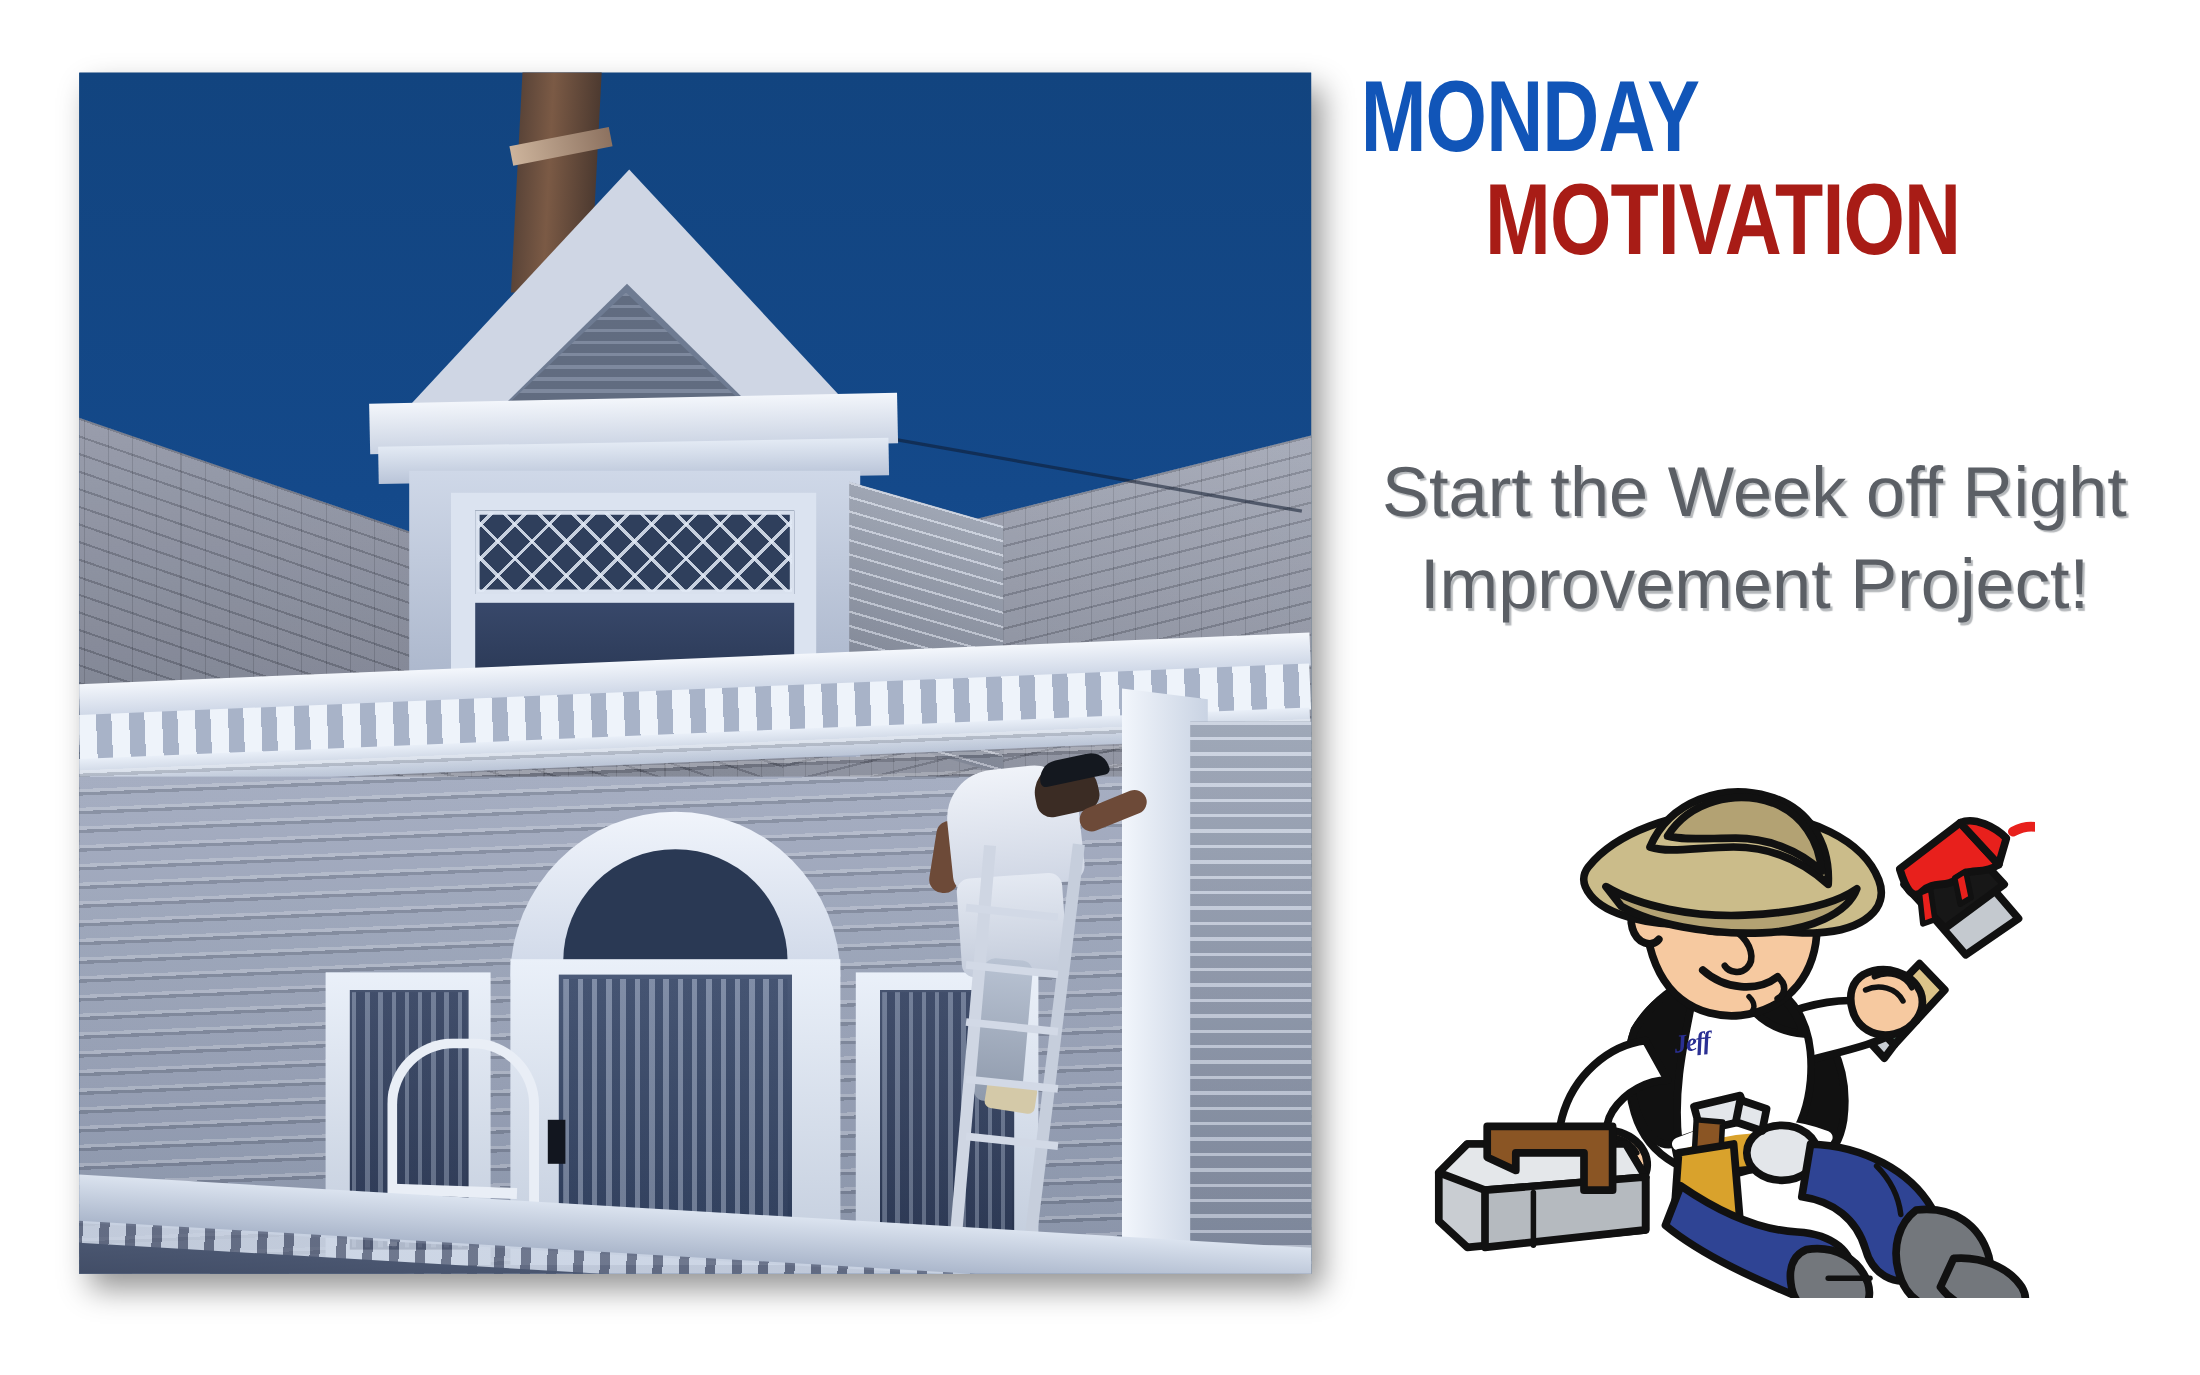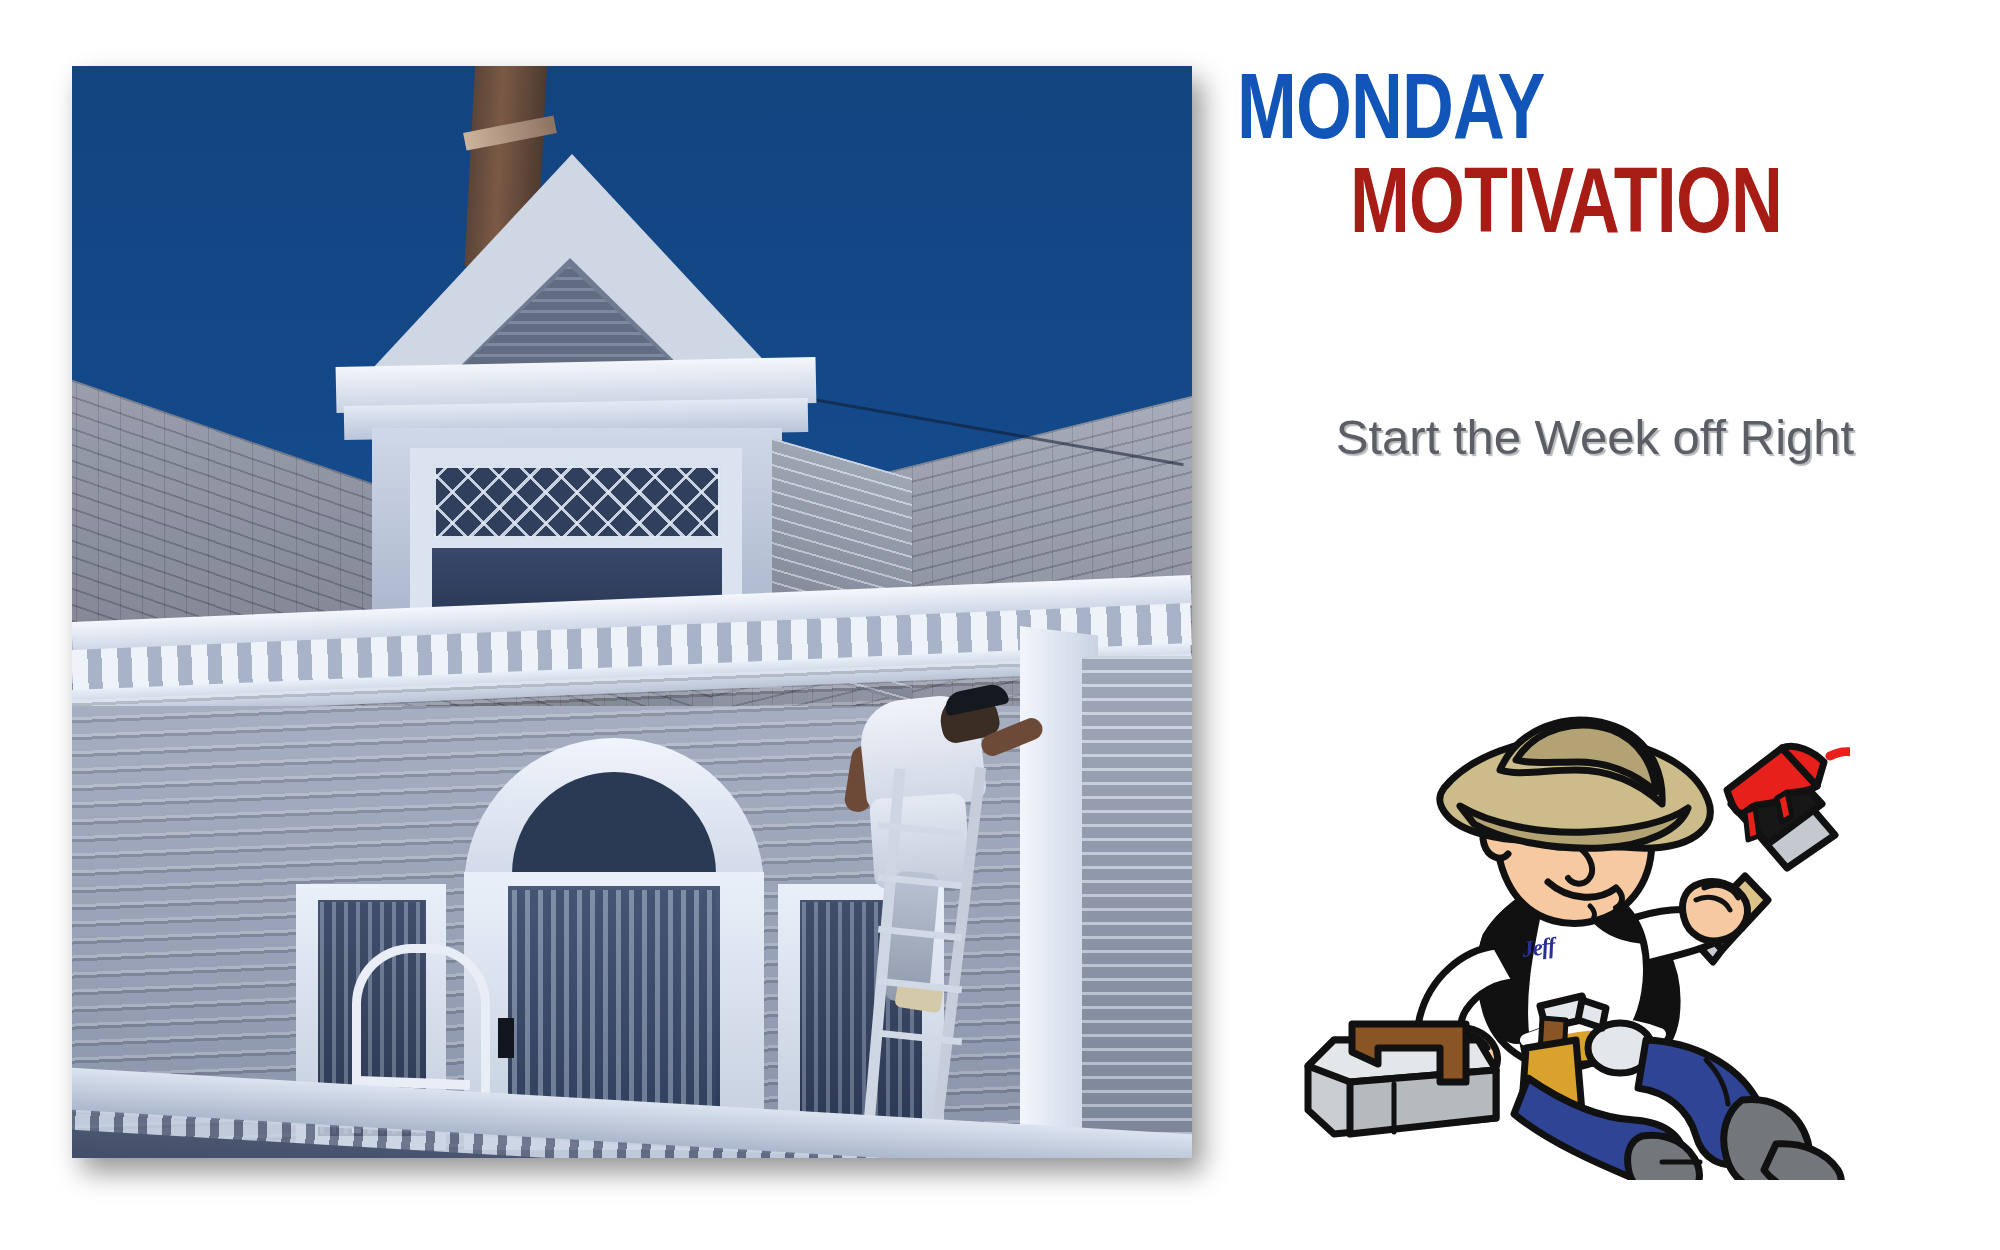--- a/index.html
+++ b/index.html
@@ -400,21 +400,21 @@
     margin-left: 145px;
     margin-top: 6px;
     white-space: nowrap;
   }
 
   #tagline {
     position: absolute;
     left: 0; top: 405px; width: 780px;
     text-align: center;
     font-family: "Liberation Sans", sans-serif;
-    font-size: 49px;
+    font-size: 64px;
     line-height: 1.32;
     color: #5b5f65;
     text-shadow: 2px 2px 1px rgba(120,125,132,.55);
   }
 
   
   #mascot {
     position: absolute;
     left: 1290px;
     top: 700px;
@@ -518,20 +518,21 @@
 
   <div id="right-col">
 
     <div id="headline-block">
       <div id="headline-monday" style="color:#1155b8">MONDAY</div>
       <div id="headline-motivation" style="color:#a81c16">MOTIVATION</div>
     </div>
 
     <div id="tagline">
       <div>Start the Week off Right</div>
+      <div>Improvement Project!</div>
     </div>
   </div>
 
   <div id="mascot">
     <svg viewBox="0 0 560 480" xmlns="http://www.w3.org/2000/svg">
       <g stroke="#111111" stroke-width="7" stroke-linejoin="round" stroke-linecap="round">
 
         <path d="M455 176 L478 200 L452 228 L428 204 Z" fill="#dcc489"></path>
         <path d="M428 204 L452 228 L432 250 L410 226 Z" fill="#4b6a5e"></path>
         <path d="M410 226 L432 250 L423 262 L404 241 Z" fill="#c9ced4"></path>

